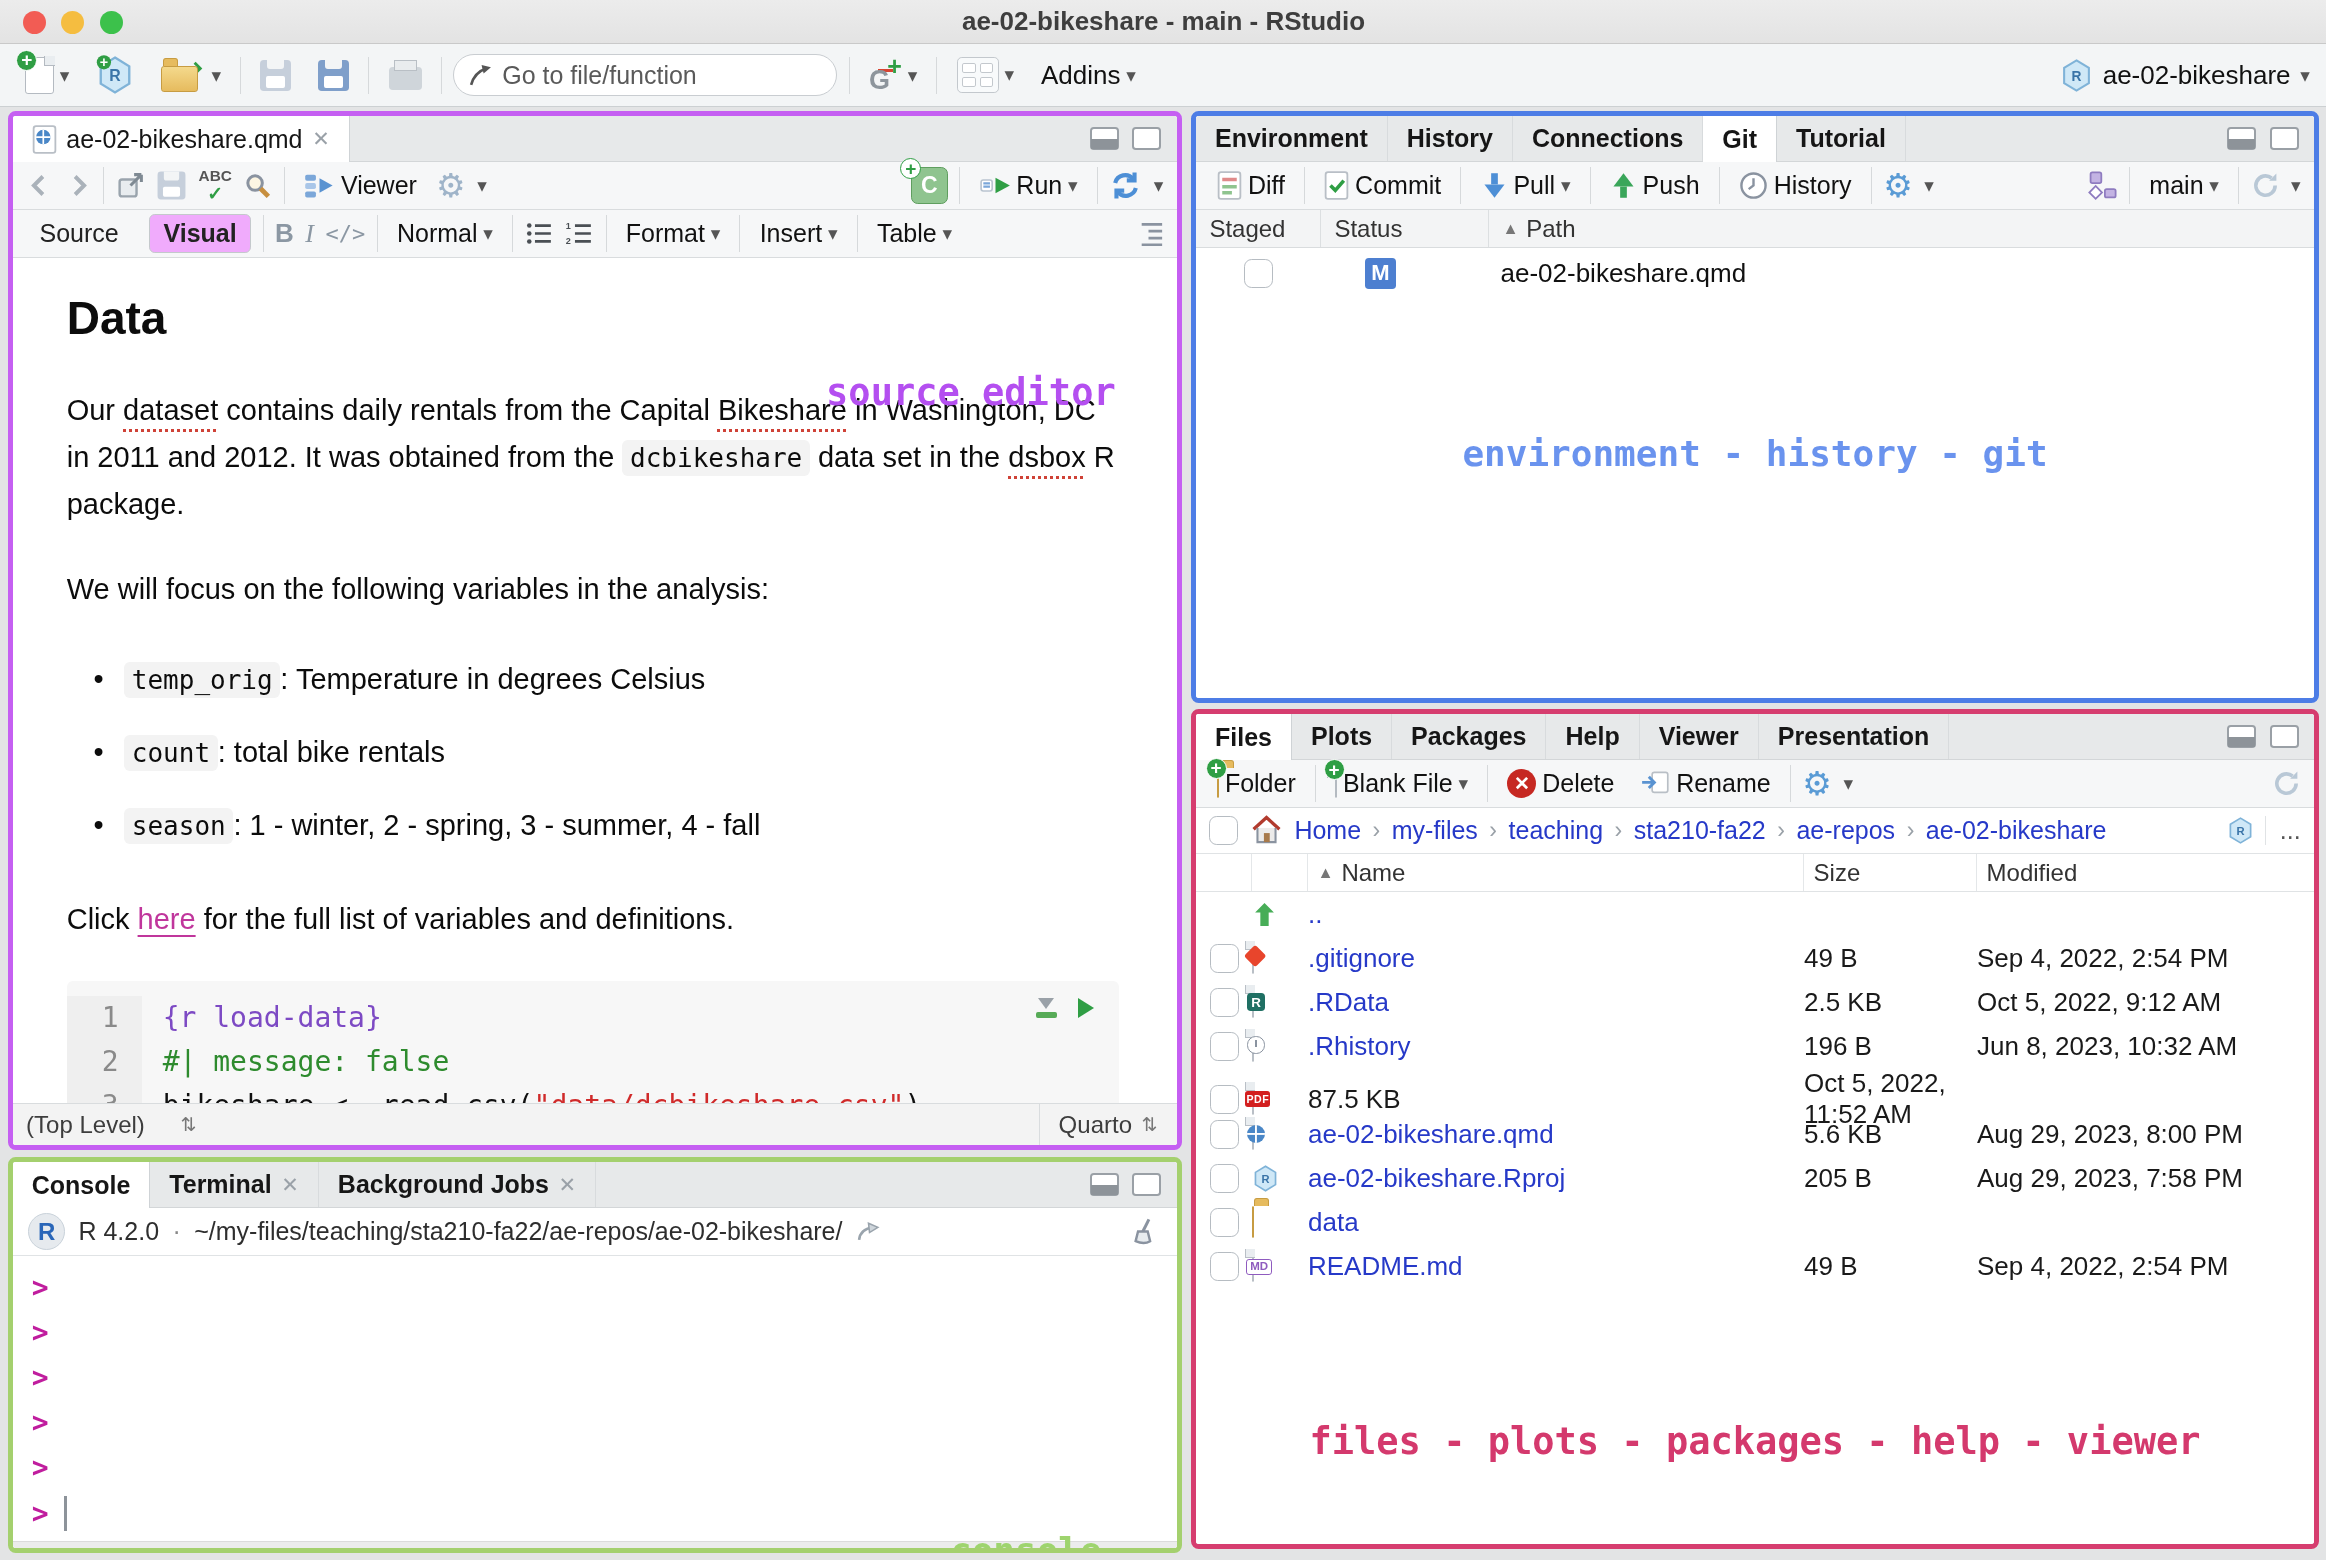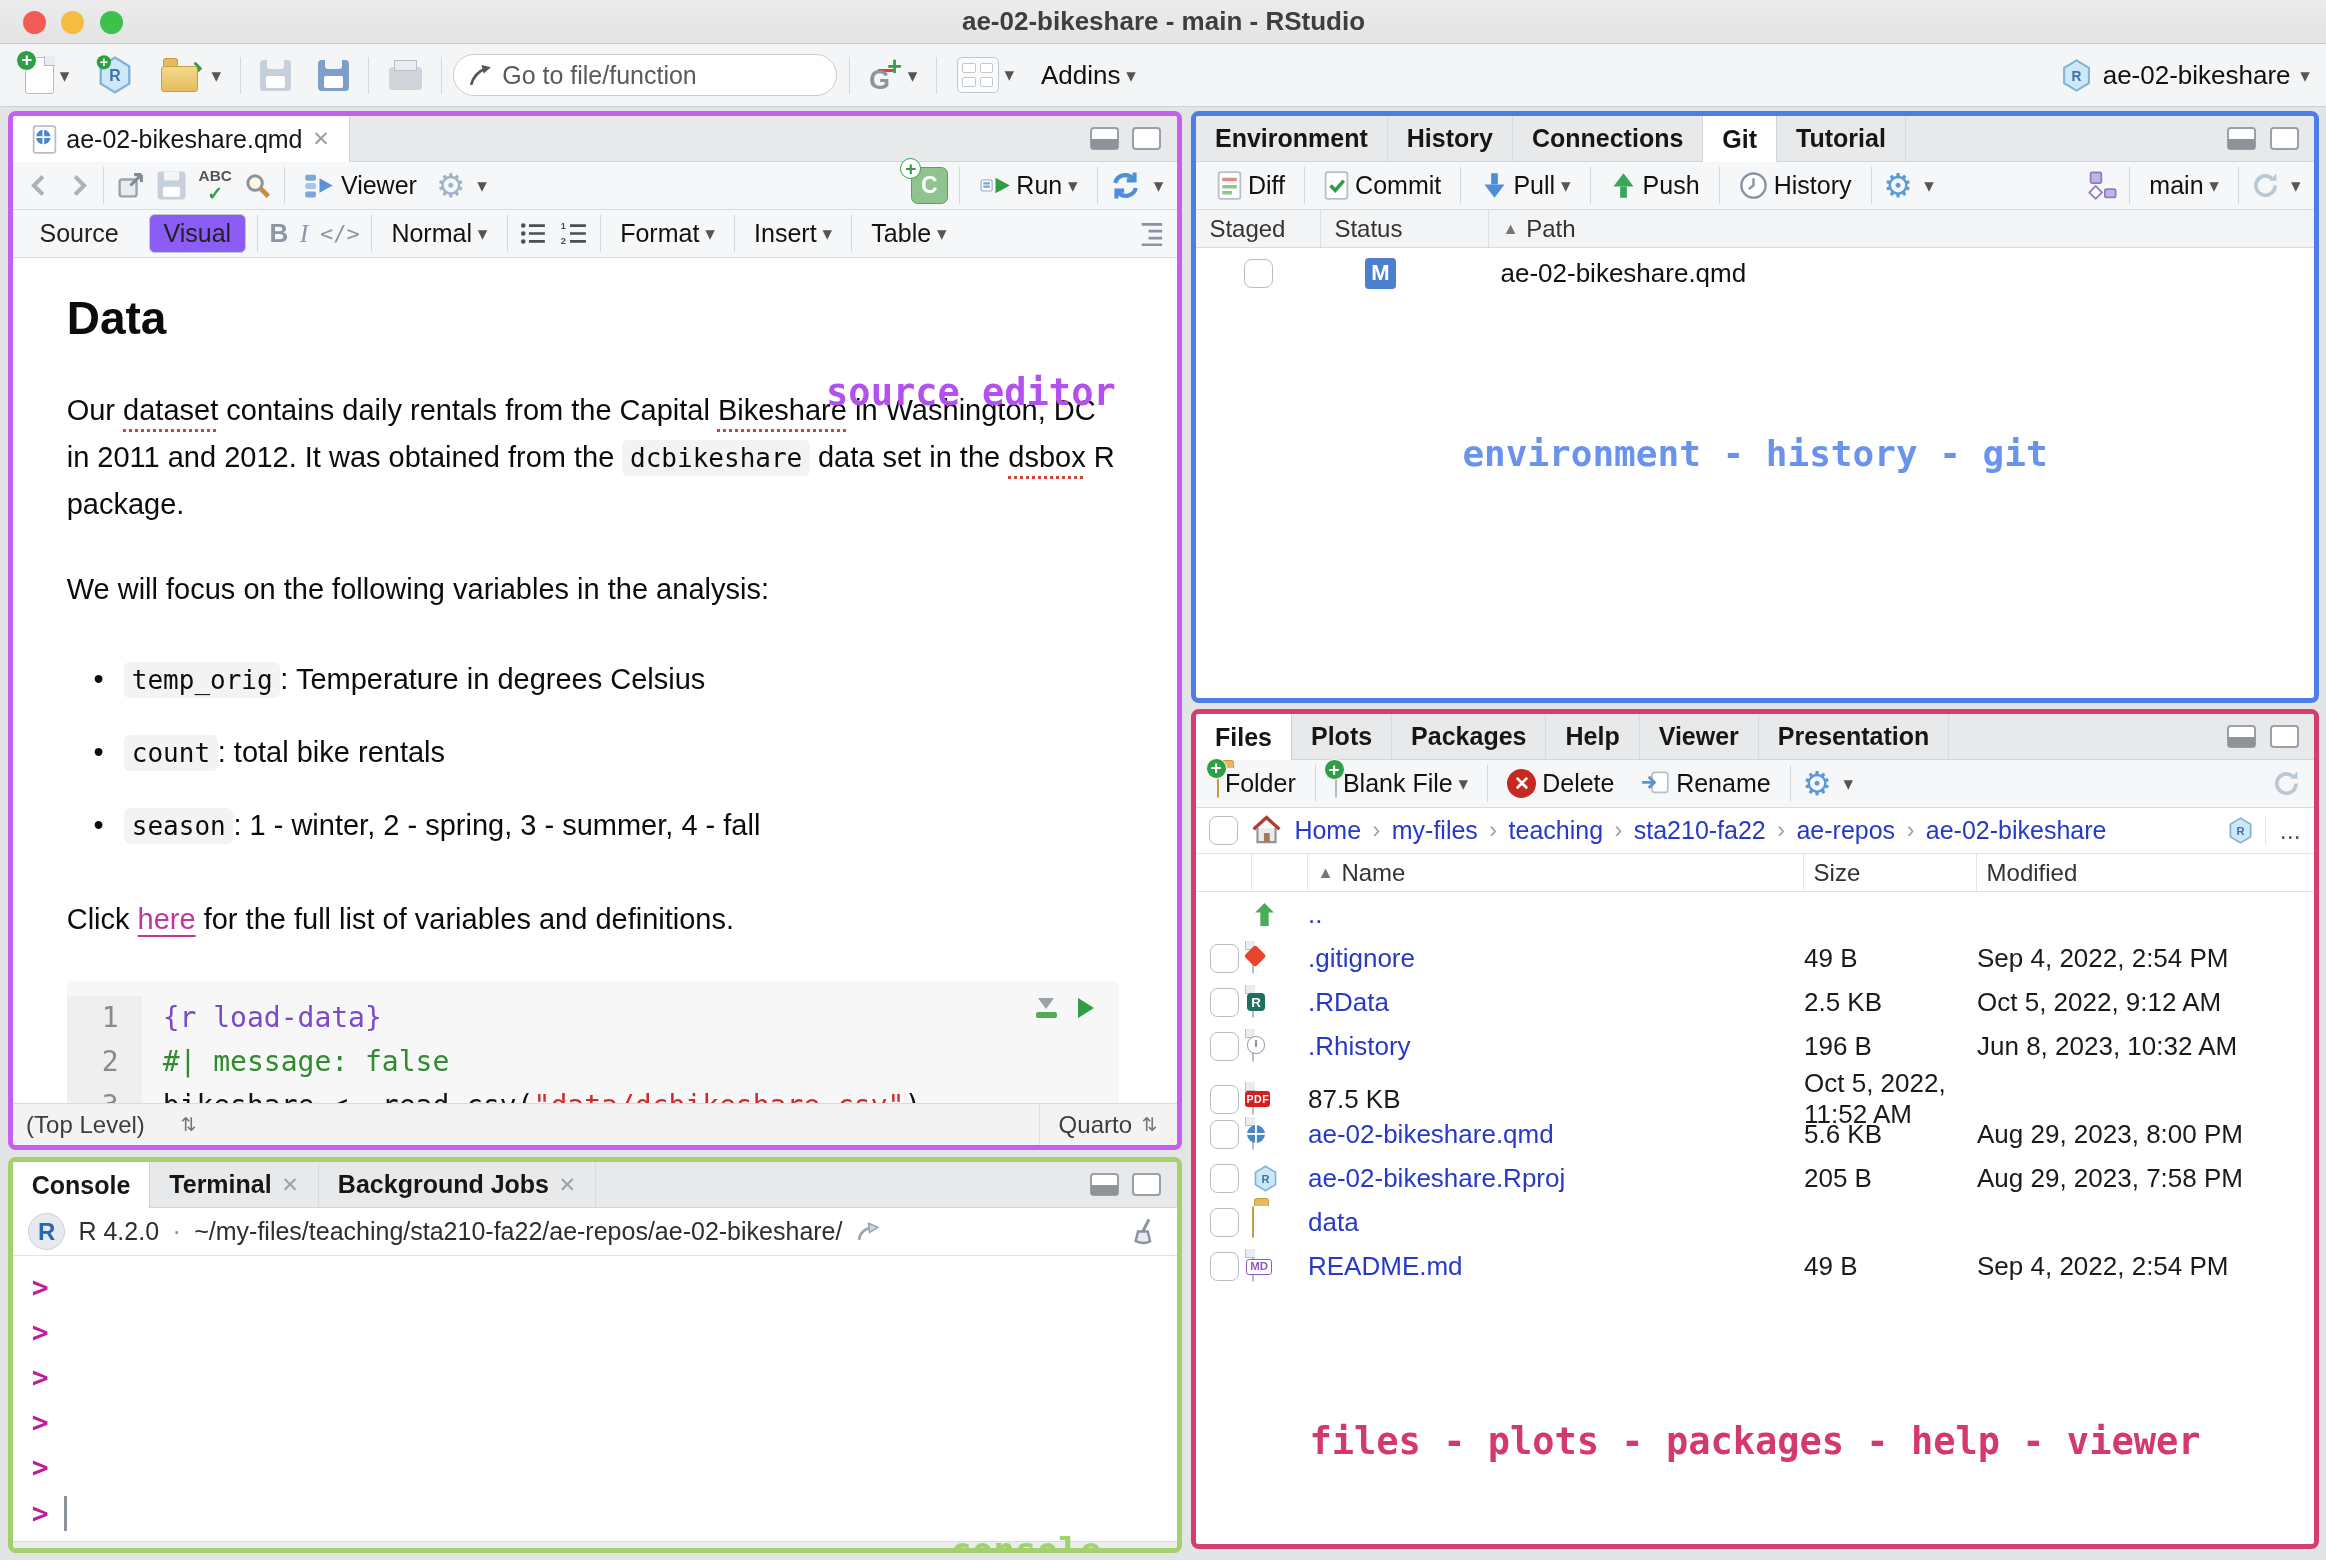--- a/index.html
+++ b/index.html
@@ -75,21 +75,21 @@
   .wbtn{width:29px;height:23px;border:2.9px solid #9aa0a6;border-radius:3.8px;position:relative;background:#fff;}
   .wbtn.min::after{content:"";position:absolute;left:-1px;right:-1px;bottom:-1px;height:9.6px;background:#8d9399;}
 
   .ptoolbar{background:#f6f7f8;border-bottom:1px solid #d9dcde;display:flex;align-items:center;gap:11.5px;
     padding:0 13.4px;height:48px;font-size:25px;flex:none;}
   .ptoolbar .lbl{font-size:25px;color:#111;}
 
   
   .fmt-toggle{display:flex;align-items:center;gap:17px;}
   .fmt-toggle .mode{padding:3.8px 13.4px;font-size:25px;color:#222;border-radius:5.8px;}
-  .fmt-toggle .mode.selected{background:#8b5cf6;border:1px solid #c4c9cc;}
+  .fmt-toggle .mode.selected{background:#f0abfc;border:1px solid #c4c9cc;font-weight:bold;}
   .fmt-b{font-weight:bold;color:#8b97a3;font-size:26px;}
   .fmt-i{font-style:italic;color:#8b97a3;font-size:26px;font-family:"Liberation Serif",serif;}
   .fmt-code{color:#8b97a3;font-size:22px;}
   .src-content{flex:1;position:relative;padding:33px 58px 0 54px;overflow:hidden;}
   .src-annot{position:absolute;top:113px;right:61px;font-size:37px;font-weight:bold;color:#b44ff0;}
   .doc-h1{font-size:46px;font-weight:bold;color:#0c0c0c;margin-bottom:42px;}
   .doc-p{font-size:29px;line-height:1.62;color:#0c0c0c;margin-bottom:38px;max-width:1057px;}
   .doc-ul{margin:50px 0 54px 13.4px;list-style:none;}
   .doc-ul li{font-size:29px;color:#0c0c0c;margin-bottom:40px;padding-left:44px;position:relative;}
   .doc-ul li::before{content:"•";position:absolute;left:13.4px;top:0;color:#0c0c0c;}

